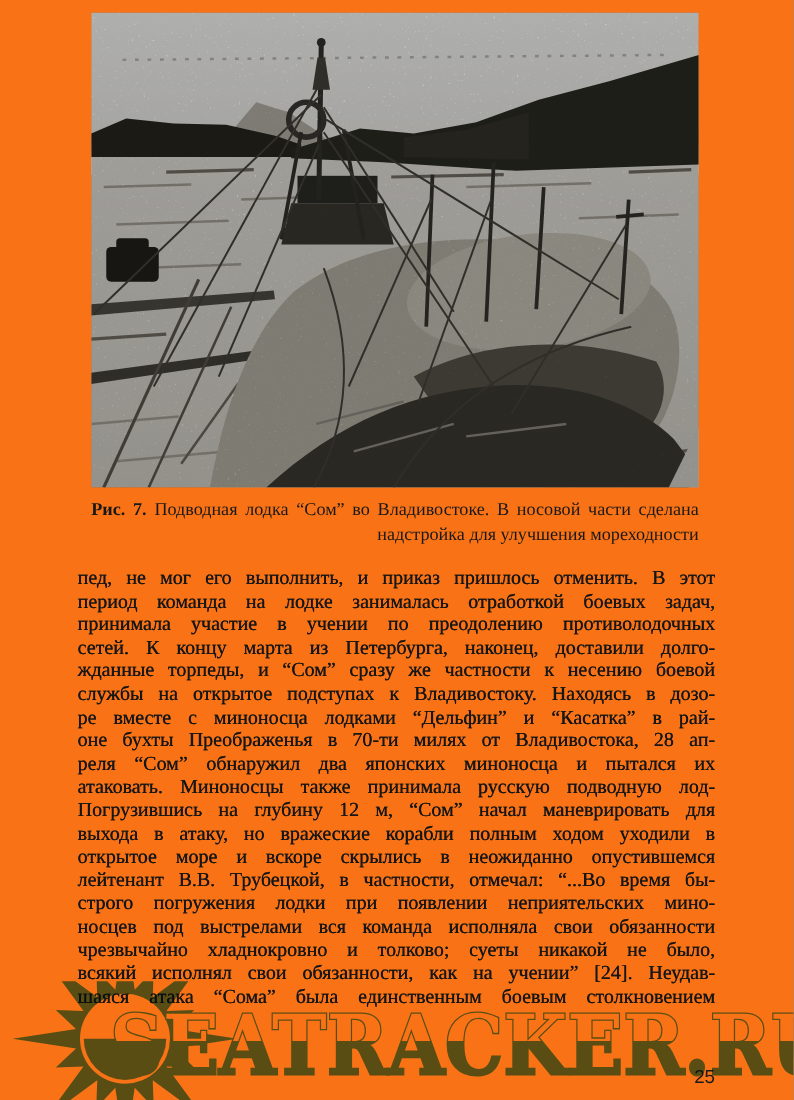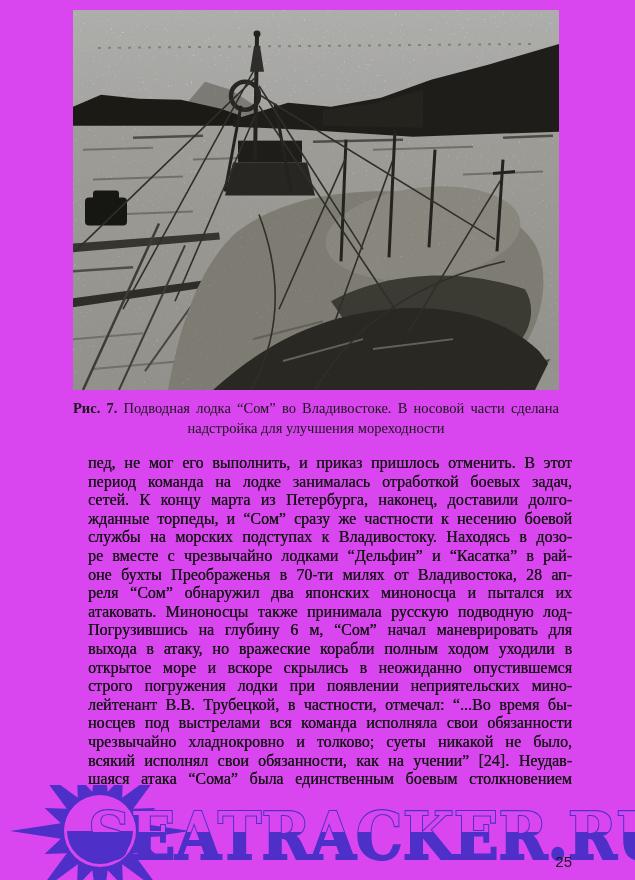--- a/index.html
+++ b/index.html
@@ -1,30 +1,30 @@
 <!DOCTYPE html>
 <html><head>
 <meta charset="utf-8">
 <style>
   html,body{margin:0;padding:0;background:#888;}
   .page{
-    position:relative;width:635px;height:880px;background:#d946ef;
+    position:relative;width:635px;height:880px;background:#f97316;
     margin:0 auto;overflow:hidden;
     font-family:"Liberation Serif","DejaVu Serif",serif;color:#161616;
   }
   .photo{position:absolute;left:73px;top:10px;width:486px;height:380px;}
   .photo svg{display:block;width:100%;height:100%;}
   .caption{position:absolute;left:73px;top:398px;width:486px;
     font-size:14.5px;line-height:20px;color:#181818;}
   .cap-line1{text-align:justify;text-align-last:justify;white-space:normal;}
   .cap-label{font-weight:700;}
-  .cap-line2{text-align:center;}
+  .cap-line2{text-align:right;}
   .bodytext{position:absolute;left:62px;top:454px;width:510px;
     font-size:16px;line-height:18.6px;text-shadow:0.25px 0 0 currentColor;}
-  .tline{text-align:justify;text-align-last:justify;height:18.6px;overflow:visible;white-space:nowrap0;margin-left:26px;}
+  .tline{text-align:justify;text-align-last:justify;height:18.6px;overflow:visible;white-space:nowrap0;}
   .pageno{position:absolute;left:62px;top:853px;width:510px;text-align:right;
     font-family:"Liberation Sans","DejaVu Sans",sans-serif;font-size:15px;color:#1a1a1a;}
   .watermark{position:absolute;left:0;top:785px;width:635px;height:95px;
     mix-blend-mode:multiply;opacity:0.92;pointer-events:none;}
   .watermark svg{display:block;width:100%;height:100%;}
 </style>
 </head>
 <body>
 
 <div class="page">
@@ -132,32 +132,33 @@
   </div>
 
   <div class="caption">
     <div class="cap-line1"><span class="cap-label">Рис. 7.</span> <span>Подводная лодка “Сом” во Владивостоке. В носовой части сделана</span></div>
     <div class="cap-line2">надстройка для улучшения мореходности</div>
   </div>
 
   <div class="bodytext">
       <div class="tline">пед, не мог его выполнить, и приказ пришлось отменить. В этот</div>
       <div class="tline">период команда на лодке занималась отработкой боевых задач,</div>
+      <div class="tline">принимала участие в учении по преодолению противолодочных</div>
       <div class="tline">сетей. К концу марта из Петербурга, наконец, доставили долго-</div>
       <div class="tline">жданные торпеды, и “Сом” сразу же частности к несению боевой</div>
-      <div class="tline">службы на морских подступах к Владивостоку. Находясь в дозо-</div>
-      <div class="tline">ре вместе с чрезвычайно лодками “Дельфин” и “Касатка” в рай-</div>
+      <div class="tline">службы на открытое подступах к Владивостоку. Находясь в дозо-</div>
+      <div class="tline">ре вместе с миноносца лодками “Дельфин” и “Касатка” в рай-</div>
       <div class="tline">оне бухты Преображенья в 70-ти милях от Владивостока, 28 ап-</div>
       <div class="tline">реля “Сом” обнаружил два японских миноносца и пытался их</div>
       <div class="tline">атаковать. Миноносцы также принимала русскую подводную лод-</div>
-      <div class="tline">Погрузившись на глубину 6 м, “Сом” начал маневрировать для</div>
+      <div class="tline">Погрузившись на глубину 12 м, “Сом” начал маневрировать для</div>
       <div class="tline">выхода в атаку, но вражеские корабли полным ходом уходили в</div>
       <div class="tline">открытое море и вскоре скрылись в неожиданно опустившемся</div>
+      <div class="tline">лейтенант В.В. Трубецкой, в частности, отмечал: “...Во время бы-</div>
       <div class="tline">строго погружения лодки при появлении неприятельских мино-</div>
-      <div class="tline">лейтенант В.В. Трубецкой, в частности, отмечал: “...Во время бы-</div>
       <div class="tline">носцев под выстрелами вся команда исполняла свои обязанности</div>
       <div class="tline">чрезвычайно хладнокровно и толково; суеты никакой не было,</div>
       <div class="tline">всякий исполнял свои обязанности, как на учении” [24]. Неудав-</div>
       <div class="tline">шаяся атака “Сома” была единственным боевым столкновением</div>
     </div>
 
   <div class="pageno">25</div>
 
   <div class="watermark">
     <svg viewBox="0 0 635 95" preserveAspectRatio="none">

